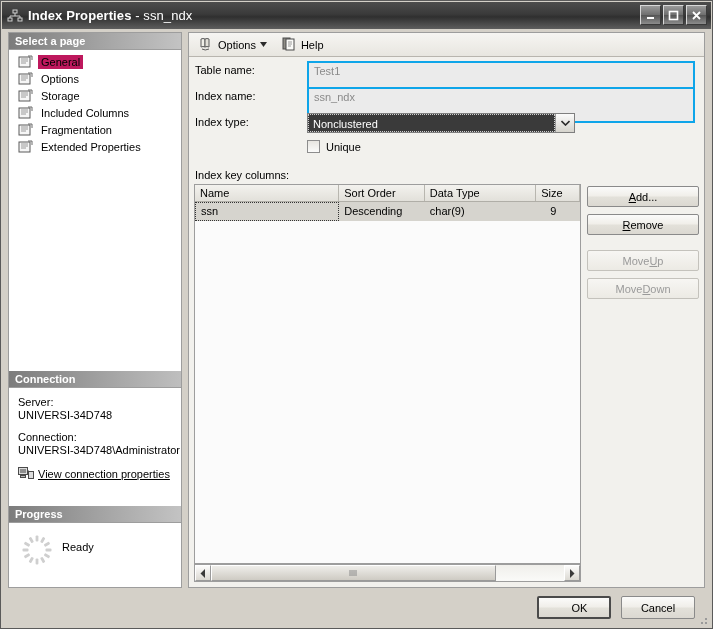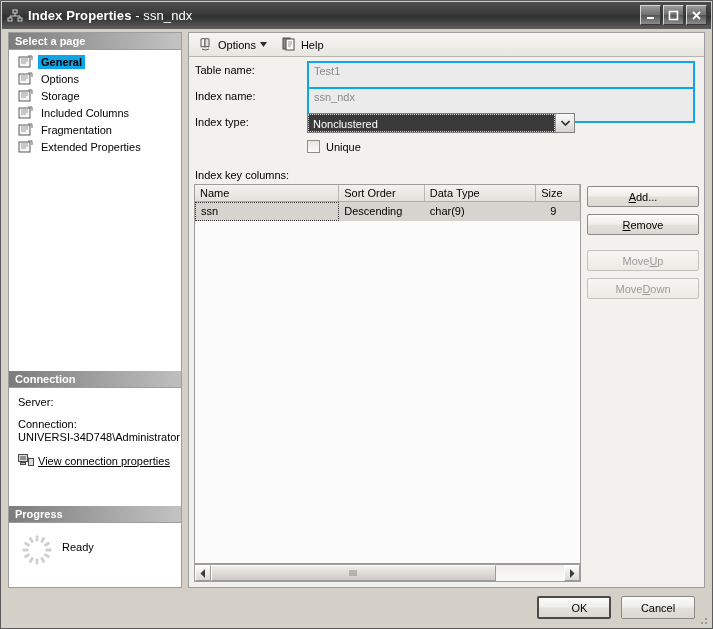--- a/index.html
+++ b/index.html
@@ -84,21 +84,21 @@
     box-sizing: border-box;
   }
   .panel-body { background: #ffffff; padding: 4px 0 0 0; }
 
   .page-item {
     display: flex; align-items: center;
     height: 16px; padding-left: 9px;
     margin-bottom: 1px;
   }
   .page-item .lbl { font-size: 11px; padding: 0 3px; line-height: 14px; }
-  .page-item.selected .lbl { background: #0ea5e9; font-weight: bold; }
+  .page-item.selected .lbl { background: #be185d; }
   .page-icon { width: 16px; height: 14px; margin-right: 4px; flex: none; }
 
   #connection-block { position: absolute; left: 0; top: 338px; width: 184px; }
   #connection-body { padding: 8px 0 6px 9px; font-size: 11px; line-height: 13px; background:#fff; }
   #connection-body .grp { margin-bottom: 9px; }
   #conn-link-row { display: flex; align-items: center; margin-top: 2px; }
   #conn-link-row .link {
     text-decoration: underline; cursor: pointer; font-size: 11px; margin-left: 4px;
   }
 
@@ -370,20 +370,21 @@
           </span>
           <span class="lbl">Extended Properties</span>
         </div>
       </div>
 
       <div id="connection-block">
         <div class="panel-header">Connection</div>
         <div id="connection-body">
           <div class="grp">
             <div>Server:</div>
+            <div>UNIVERSI-34D748</div>
           </div>
           <div class="grp">
             <div>Connection:</div>
             <div>UNIVERSI-34D748\Administrator</div>
           </div>
           <div id="conn-link-row">
             <span>
               <svg width="16" height="14" viewBox="0 0 16 14">
                 <rect x="0.5" y="1.5" width="9" height="7" fill="#dcdcdc" stroke="#4a4a4a"></rect>
                 <rect x="2" y="3" width="6" height="4" fill="#8f8f8f"></rect>

